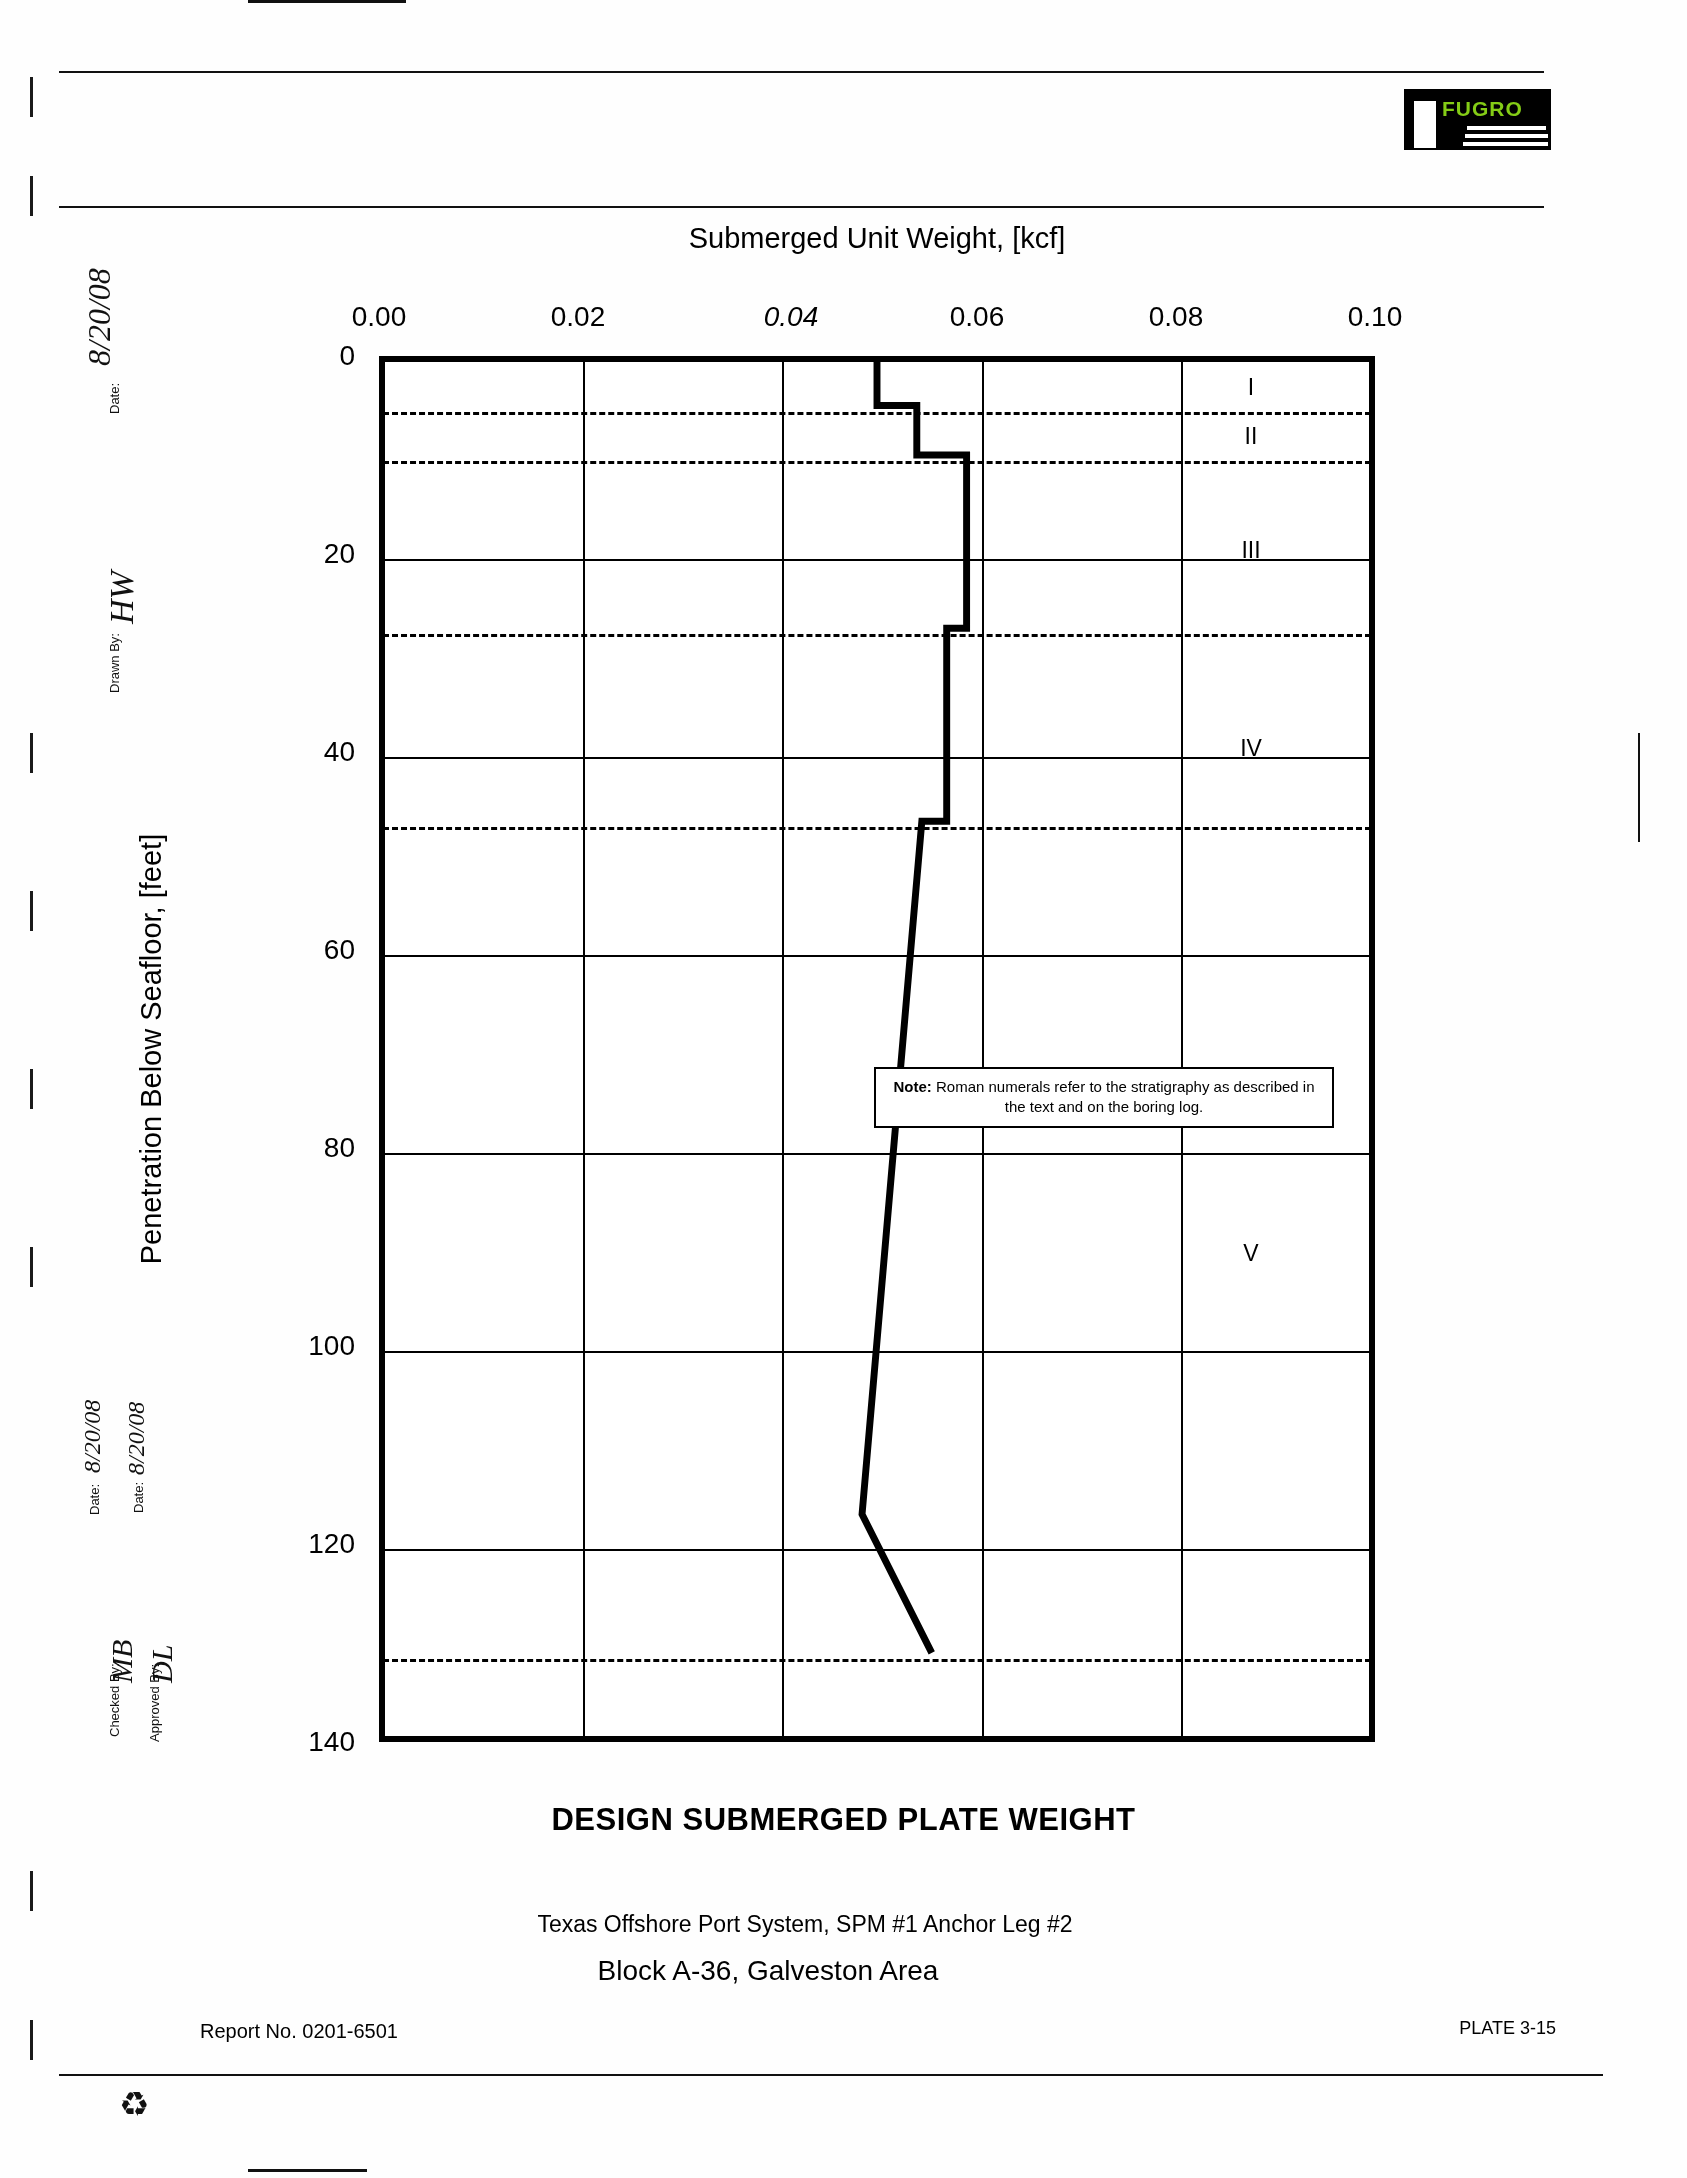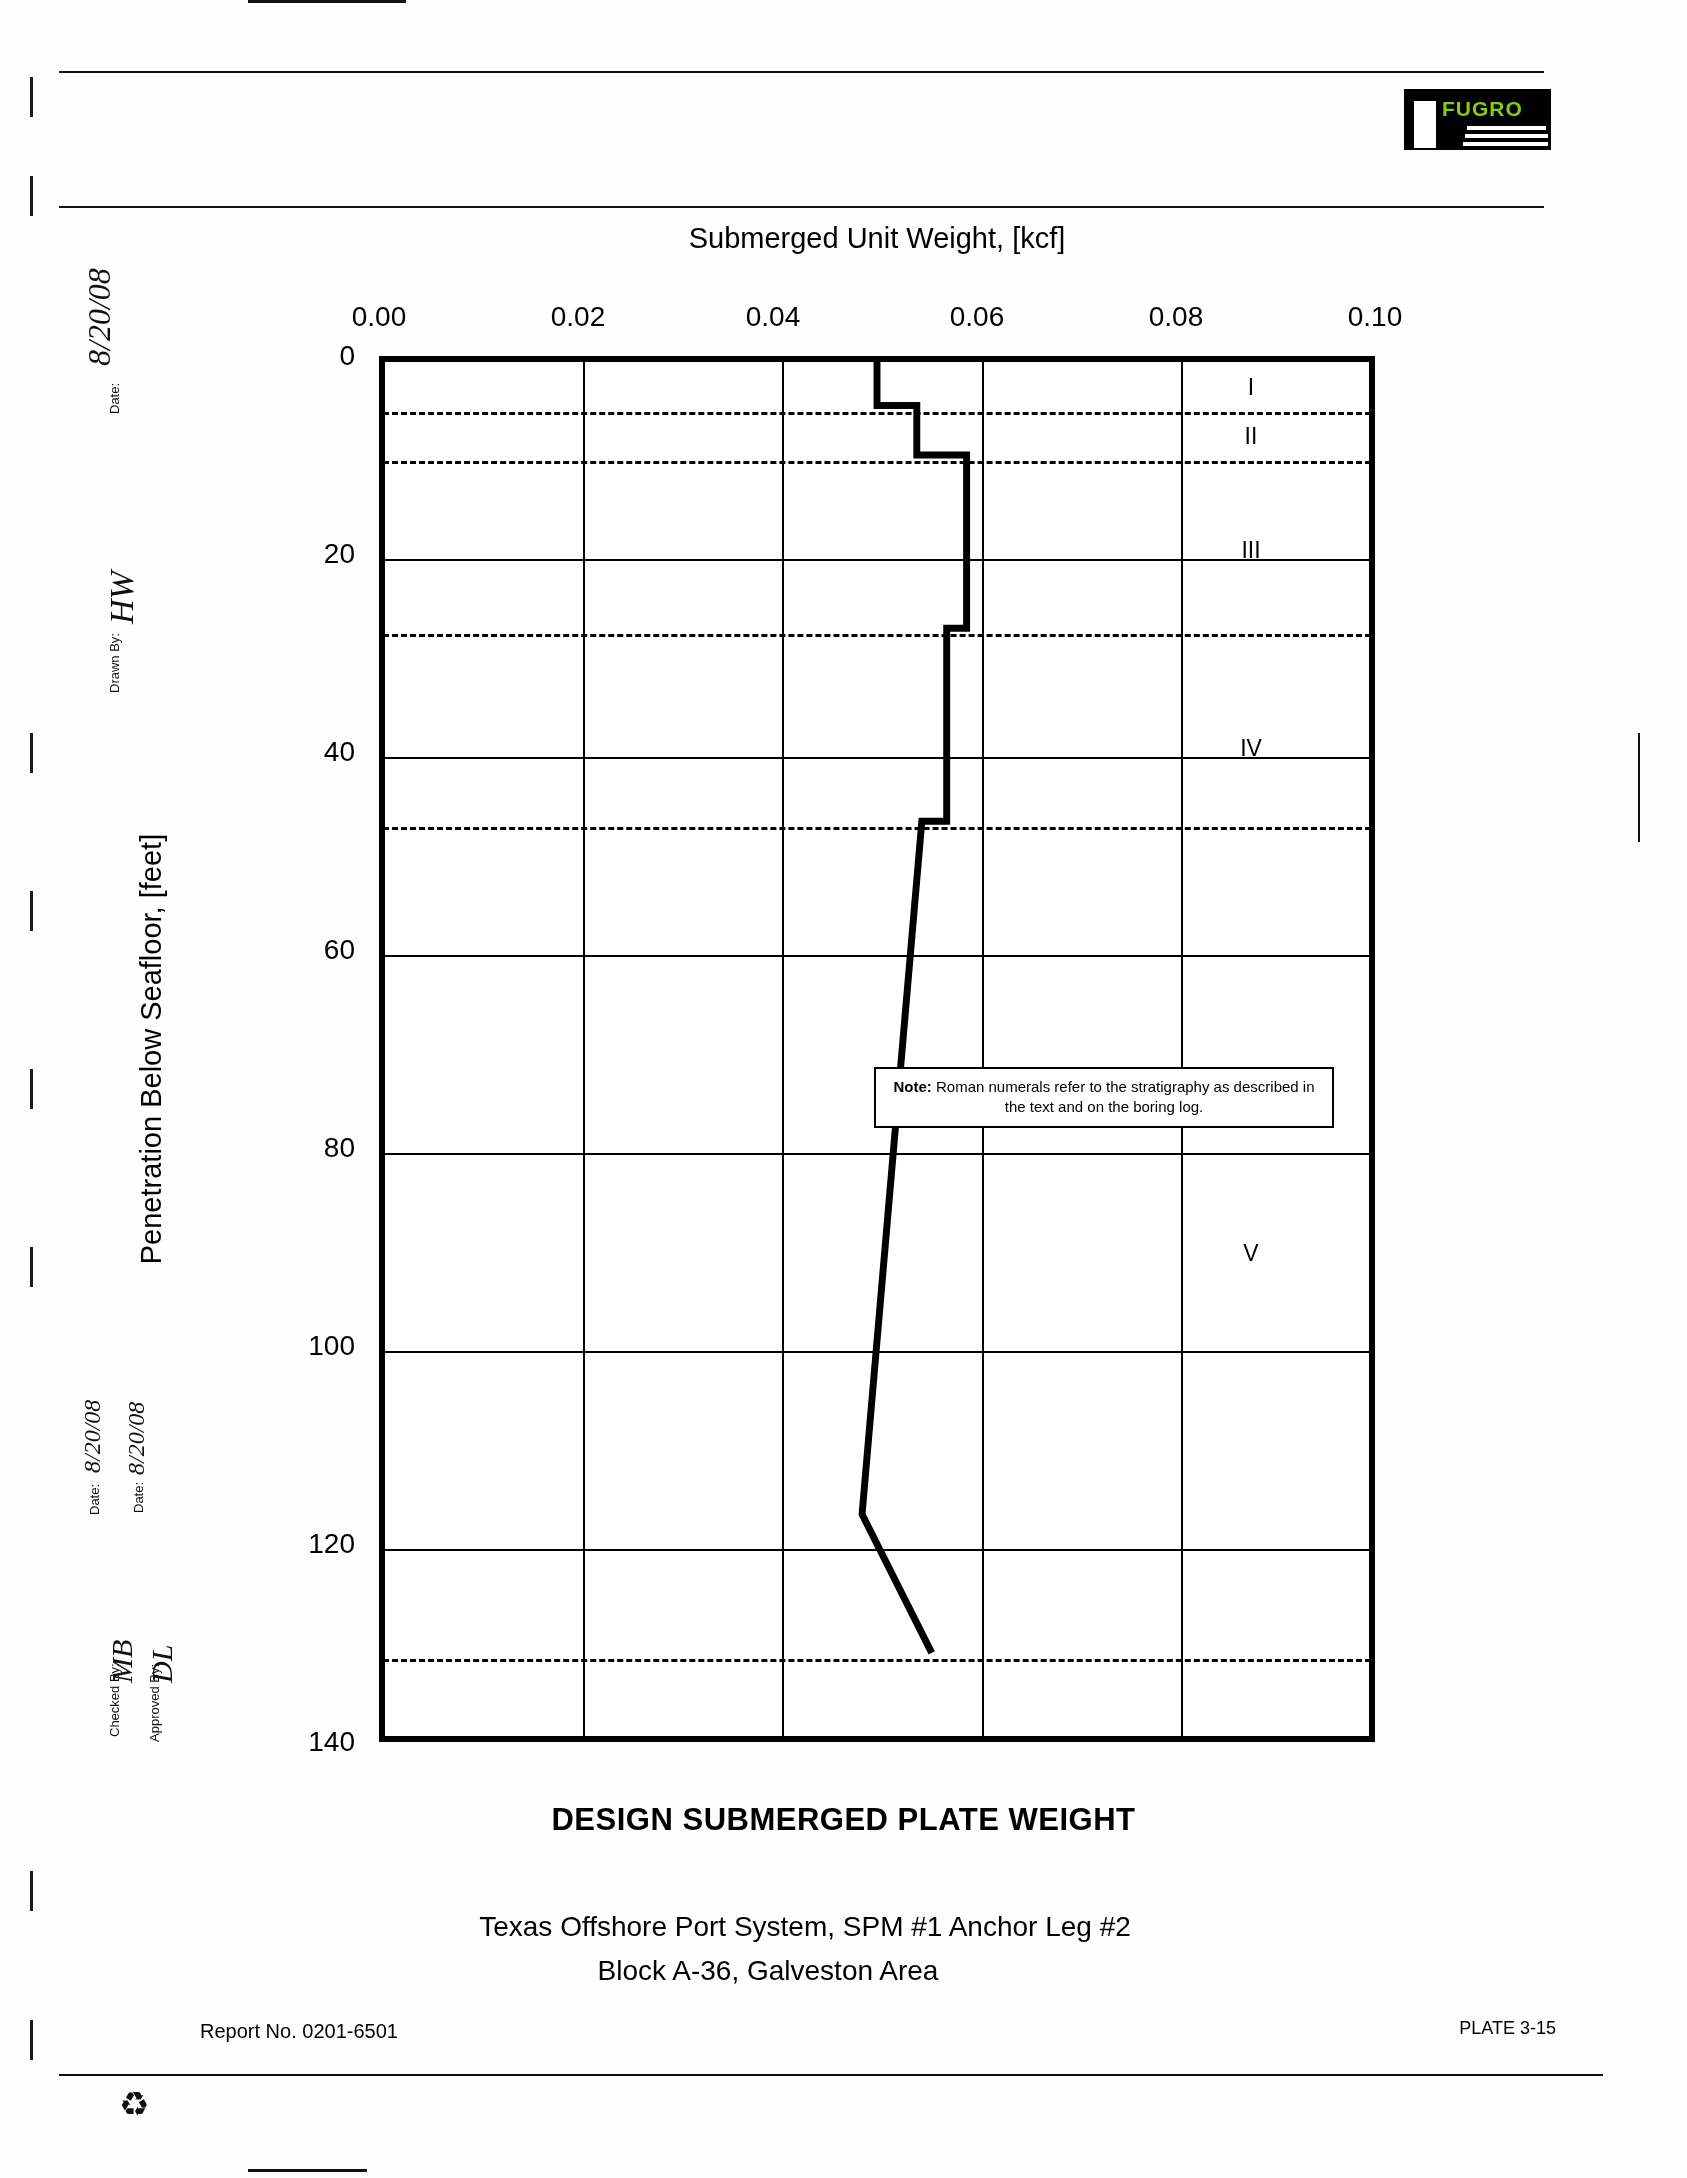--- a/index.html
+++ b/index.html
@@ -245,21 +245,21 @@
     font-size: 31px;
     font-weight: 700;
     letter-spacing: 0.5px;
   }
   .sub-1 {
     position: absolute;
     left: 0;
     top: 1911px;
     width: 1610px;
     text-align: center;
-    font-size: 28px;
+    font-size: 23px;
   }
   .sub-2 {
     position: absolute;
     left: 0;
     top: 1955px;
     width: 1536px;
     text-align: center;
     font-size: 28px;
   }
   .report-no {
@@ -360,21 +360,21 @@
     <svg class="series" id="series-svg" width="996" height="1386" viewBox="0 0 1006 1400">
         <polyline points="503.0,0.0 503.0,50.0 543.2,50.0 543.2,100.0 593.5,100.0 593.5,275.0 573.4,275.0 573.4,470.0 548.3,470.0 487.9,1170.0 558.3,1310.0" fill="none" stroke="#000" stroke-width="7" stroke-linejoin="miter" stroke-linecap="butt"></polyline>
       </svg>
 
     <div class="note-box">
       <span class="lbl">Note:</span>
       <span>Roman numerals refer to the stratigraphy as described in the text and on the boring log.</span>
     </div>
   <div class="x-tick" style="left: 0px;">0.00</div>
       <div class="x-tick" style="left: 199px;">0.02</div>
-      <div class="x-tick" style="left: 394px;">0.04</div>
+      <div class="x-tick" style="left: 412px; font-style: italic;">0.04</div>
       <div class="x-tick" style="left: 598px;">0.06</div>
       <div class="x-tick" style="left: 797px;">0.08</div>
       <div class="x-tick" style="left: 996px;">0.10</div>
       <div class="y-tick" style="top: 0px;">0</div>
       <div class="y-tick" style="top: 198px;">20</div>
       <div class="y-tick" style="top: 396px;">40</div>
       <div class="y-tick" style="top: 594px;">60</div>
       <div class="y-tick" style="top: 792px;">80</div>
       <div class="y-tick" style="top: 990px;">100</div>
       <div class="y-tick" style="top: 1188px;">120</div>

